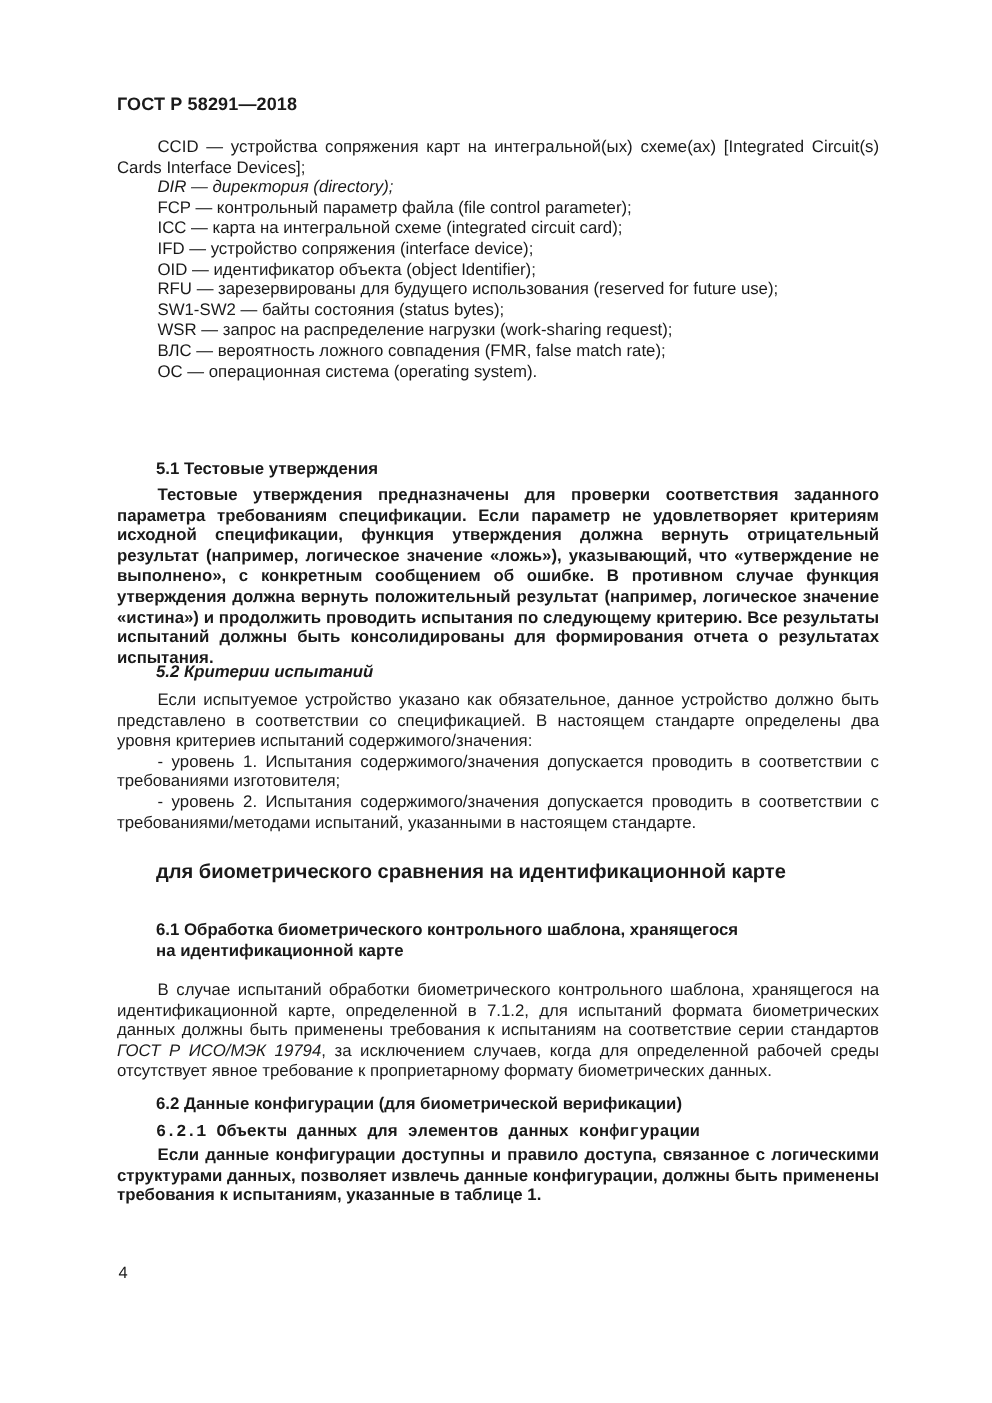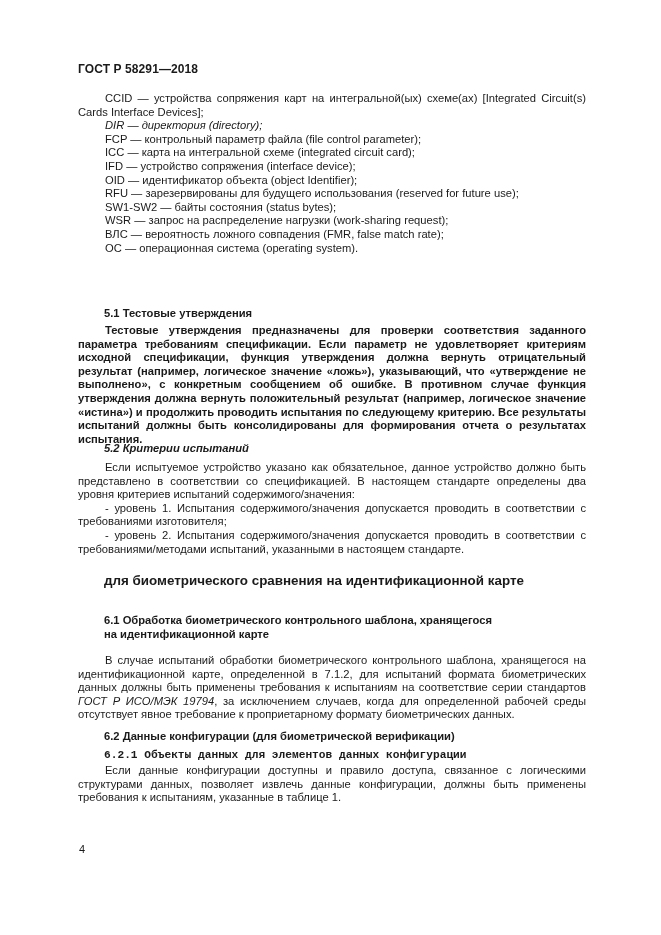--- a/index.html
+++ b/index.html
@@ -56,18 +56,18 @@
   <div class="h2" style="top:614px;">
     <div>6.1 Обработка биометрического контрольного шаблона, хранящегося</div>
     <div>на идентификационной карте</div>
   </div>
   <div class="txt" style="top:654px;">
     <p class="p"><span>В случае испытаний обработки биометрического контрольного шаблона, хранящегося на идентификационной карте, определенной в 7.1.2, для испытаний формата биометрических данных должны быть применены требования к испытаниям на соответствие серии стандартов </span><span class="it">ГОСТ Р ИСО/МЭК 19794</span><span>, за исключением случаев, когда для определенной рабочей среды отсутствует явное требование к проприетарному формату биометрических данных.</span></p>
   </div>
 
   <div class="h2" style="top:730px;">6.2 Данные конфигурации (для биометрической верификации)</div>
   <div class="h2" style="top:749px;font-family:Liberation Mono, monospace;">6.2.1 Объекты данных для элементов данных конфигурации</div>
-  <div class="txt" style="top:764px;">
+  <div class="txt" style="top:764px;font-weight:bold;">
     <p class="p">Если данные конфигурации доступны и правило доступа, связанное с логическими структурами данных, позволяет извлечь данные конфигурации, должны быть применены требования к испытаниям, указанные в таблице 1.</p>
   </div>
 
   <div class="pnum">4</div>
 </div>
 
 </body></html>

